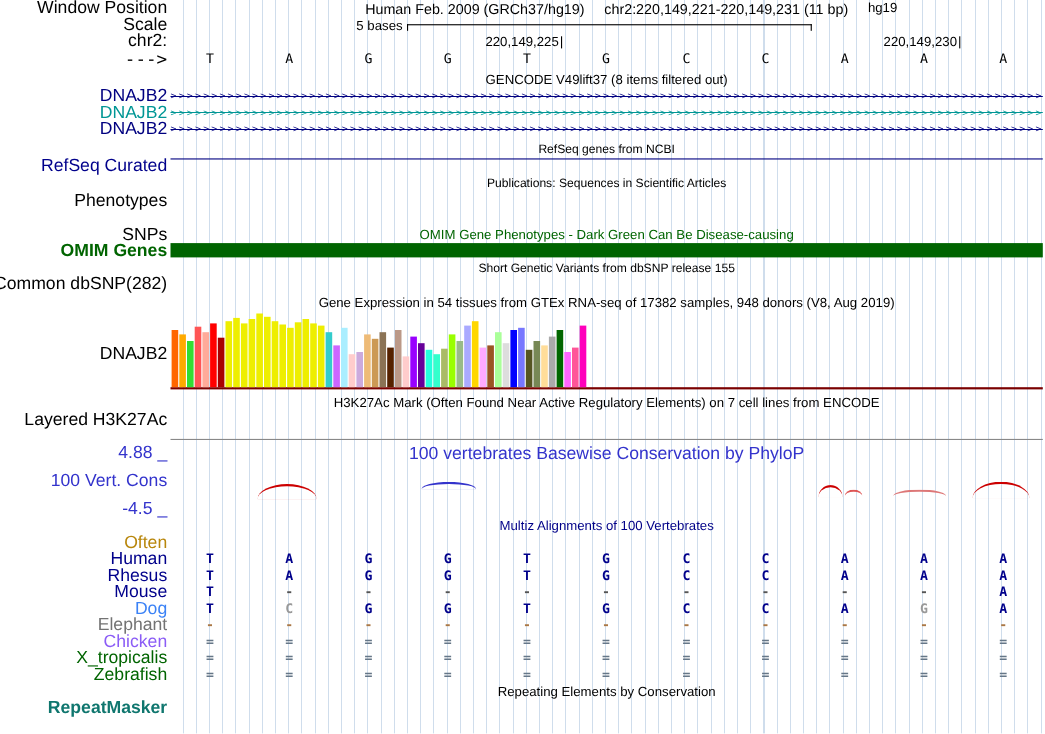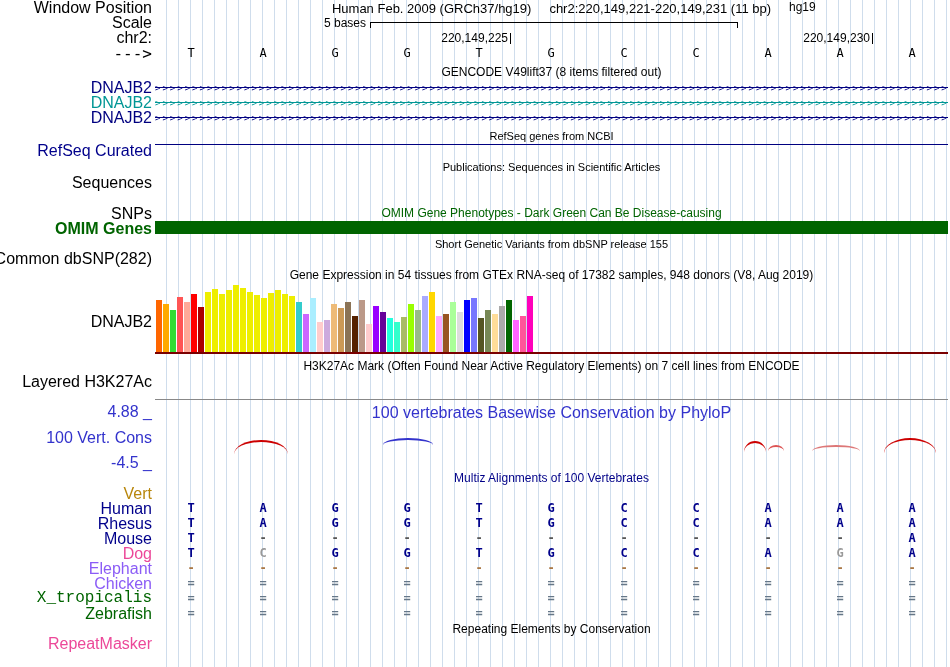--- a/index.html
+++ b/index.html
@@ -60,39 +60,39 @@
     </div>
   <div id="labels">
       <div class="side-label" style="top: 1px; color: rgb(0, 0, 0);">Window Position</div>
       <div class="side-label" style="top: 16px; color: rgb(0, 0, 0);">Scale</div>
       <div class="side-label" style="top: 31px; color: rgb(0, 0, 0);">chr2:</div>
       <div class="side-label mono" style="top: 47px; color: rgb(0, 0, 0);">---&gt;</div>
       <div class="side-label" style="top: 81px; color: rgb(0, 0, 128);">DNAJB2</div>
       <div class="side-label" style="top: 96px; color: rgb(0, 150, 149);">DNAJB2</div>
       <div class="side-label" style="top: 111px; color: rgb(0, 0, 128);">DNAJB2</div>
       <div class="side-label" style="top: 144px; color: rgb(0, 0, 139);">RefSeq Curated</div>
-      <div class="side-label" style="top: 176px; color: rgb(0, 0, 0);">Sequences</div>
+      <div class="side-label" style="top: 176px; color: rgb(0, 0, 0);">Phenotypes</div>
       <div class="side-label" style="top: 207px; color: rgb(0, 0, 0);">SNPs</div>
       <div class="side-label" style="top: 222px; color: rgb(0, 100, 0); font-weight: bold;">OMIM Genes</div>
       <div class="side-label" style="top: 252px; color: rgb(0, 0, 0);">Common dbSNP(282)</div>
       <div class="side-label" style="top: 315px; color: rgb(0, 0, 0);">DNAJB2</div>
       <div class="side-label" style="top: 375px; color: rgb(0, 0, 0);">Layered H3K27Ac</div>
       <div class="side-label" style="top: 405px; color: rgb(51, 51, 204);">4.88 _</div>
       <div class="side-label" style="top: 431px; color: rgb(51, 51, 204);">100 Vert. Cons</div>
       <div class="side-label" style="top: 456px; color: rgb(51, 51, 204);">-4.5 _</div>
-      <div class="side-label" style="top: 487px; color: rgb(184, 134, 11);">Vert</div>
+      <div class="side-label" style="top: 487px; color: rgb(184, 134, 11);">Often</div>
       <div class="side-label" style="top: 502px; color: rgb(0, 0, 139);">Human</div>
       <div class="side-label" style="top: 517px; color: rgb(0, 0, 139);">Rhesus</div>
       <div class="side-label" style="top: 532px; color: rgb(0, 0, 139);">Mouse</div>
-      <div class="side-label" style="top: 547px; color: #ec4899;">Dog</div>
-      <div class="side-label" style="top: 562px; color: #8b5cf6; margin-left: 16px;">Elephant</div>
+      <div class="side-label" style="top: 547px; color: #3b82f6;">Dog</div>
+      <div class="side-label" style="top: 562px; color: #737373; margin-left: 16px;">Elephant</div>
       <div class="side-label" style="top: 577px; color: #8b5cf6;">Chicken</div>
-      <div class="side-label" style="top: 592px; color: rgb(0, 100, 0); font-family: Liberation Mono, monospace;">X_tropicalis</div>
+      <div class="side-label" style="top: 592px; color: rgb(0, 100, 0);">X_tropicalis</div>
       <div class="side-label" style="top: 607px; color: rgb(0, 100, 0);">Zebrafish</div>
-      <div class="side-label" style="top: 637px; color: #ec4899;">RepeatMasker</div>
+      <div class="side-label" style="top: 637px; color: #0f766e; font-weight: bold;">RepeatMasker</div>
     </div>
   <div id="titles">
       <div class="center-title" style="top: 66px; color: rgb(0, 0, 0); font-size: 12px;">GENCODE V49lift37 (8 items filtered out)</div>
       <div class="center-title" style="top: 130px; color: rgb(0, 0, 0); font-size: 11px;">RefSeq genes from NCBI</div>
       <div class="center-title" style="top: 161px; color: rgb(0, 0, 0); font-size: 11px;">Publications: Sequences in Scientific Articles</div>
       <div class="center-title" style="top: 207px; color: rgb(0, 100, 0); font-size: 12px;">OMIM Gene Phenotypes - Dark Green Can Be Disease-causing</div>
       <div class="center-title" style="top: 238px; color: rgb(0, 0, 0); font-size: 11px;">Short Genetic Variants from dbSNP release 155</div>
       <div class="center-title" style="top: 269px; color: rgb(0, 0, 0); font-size: 12px;">Gene Expression in 54 tissues from GTEx RNA-seq of 17382 samples, 948 donors (V8, Aug 2019)</div>
       <div class="center-title" style="top: 360px; color: rgb(0, 0, 0); font-size: 12px;">H3K27Ac Mark (Often Found Near Active Regulatory Elements) on 7 cell lines from ENCODE</div>
       <div class="center-title" style="top: 406px; color: rgb(51, 51, 204); font-size: 16px;">100 vertebrates Basewise Conservation by PhyloP</div>

